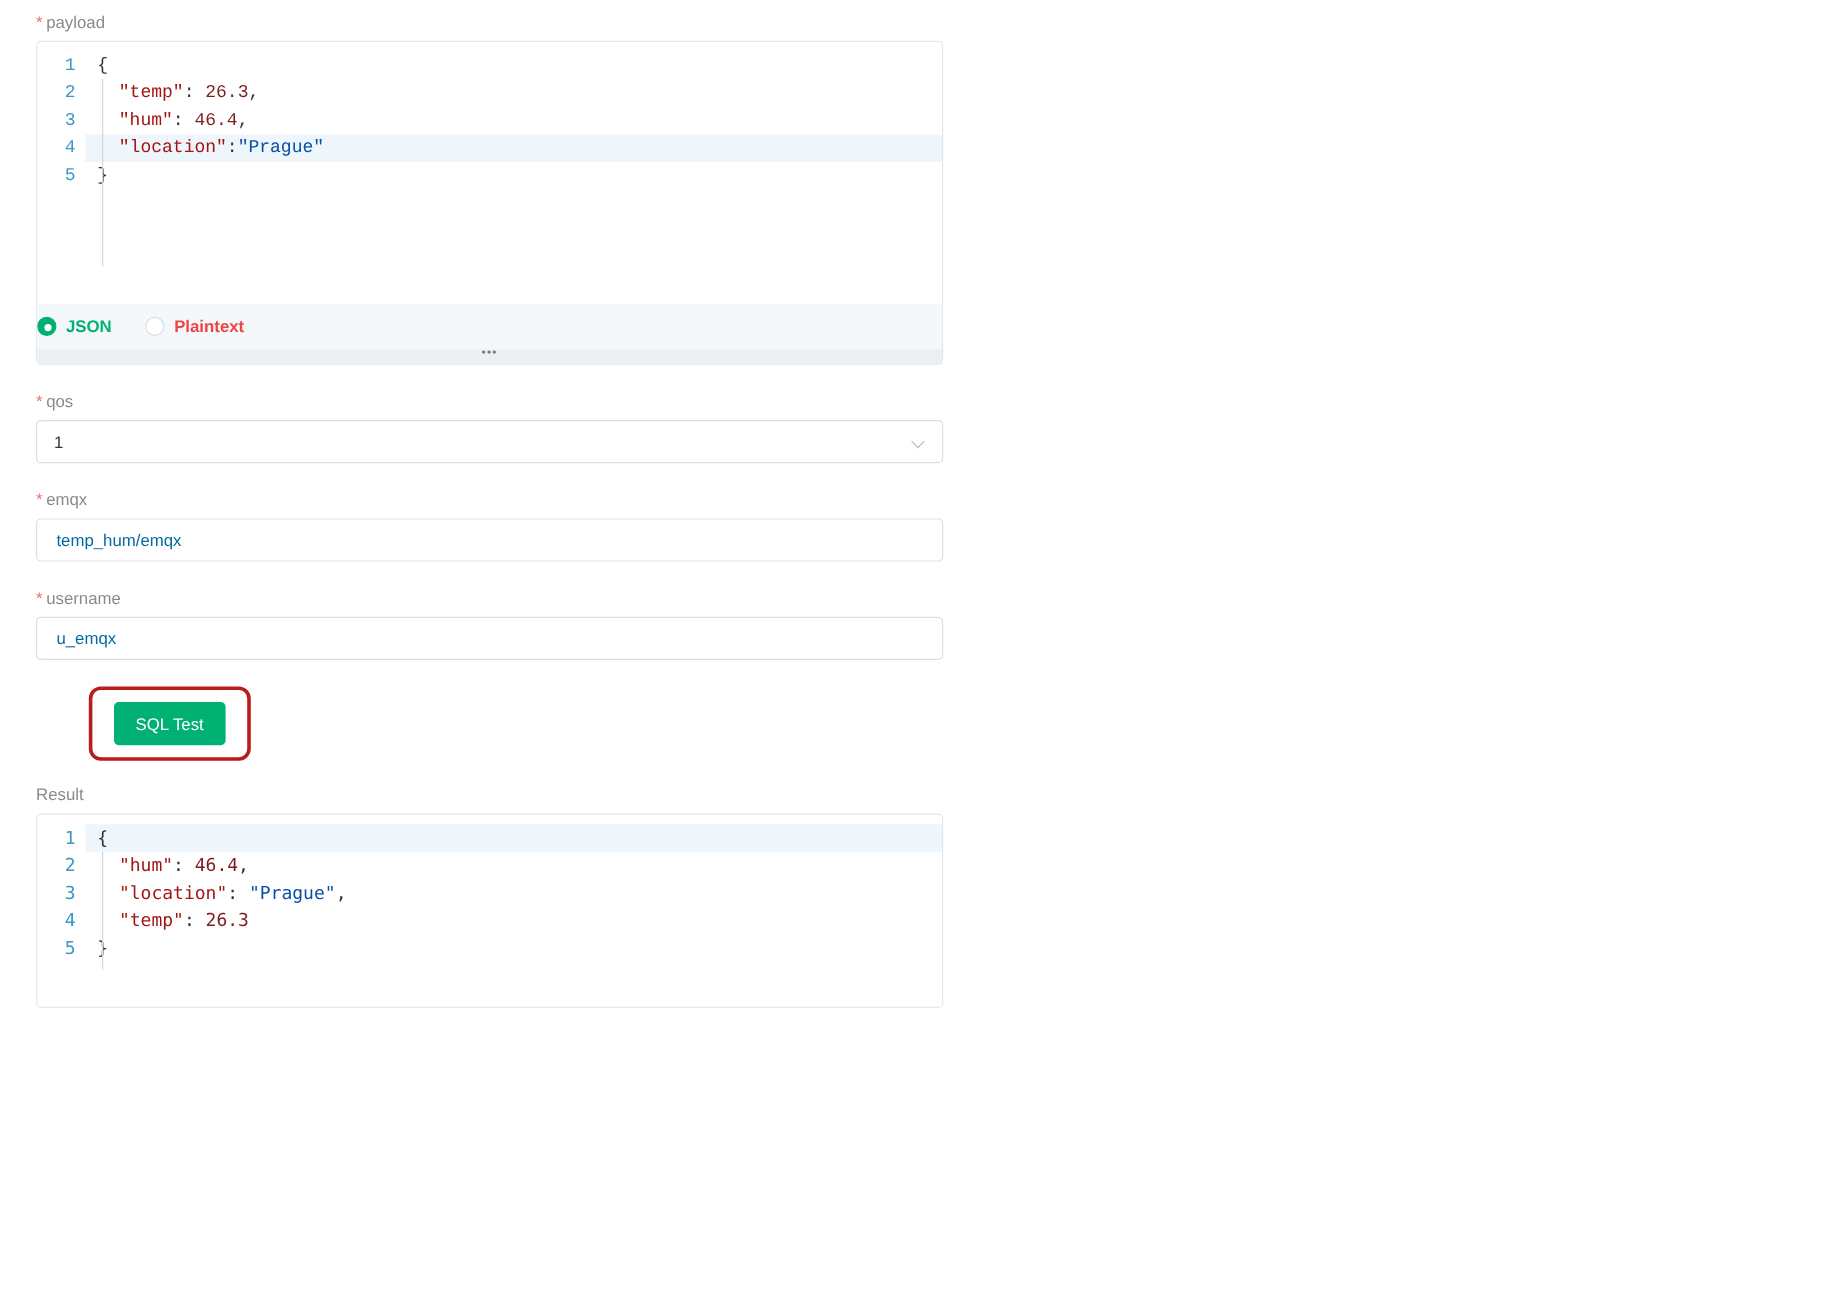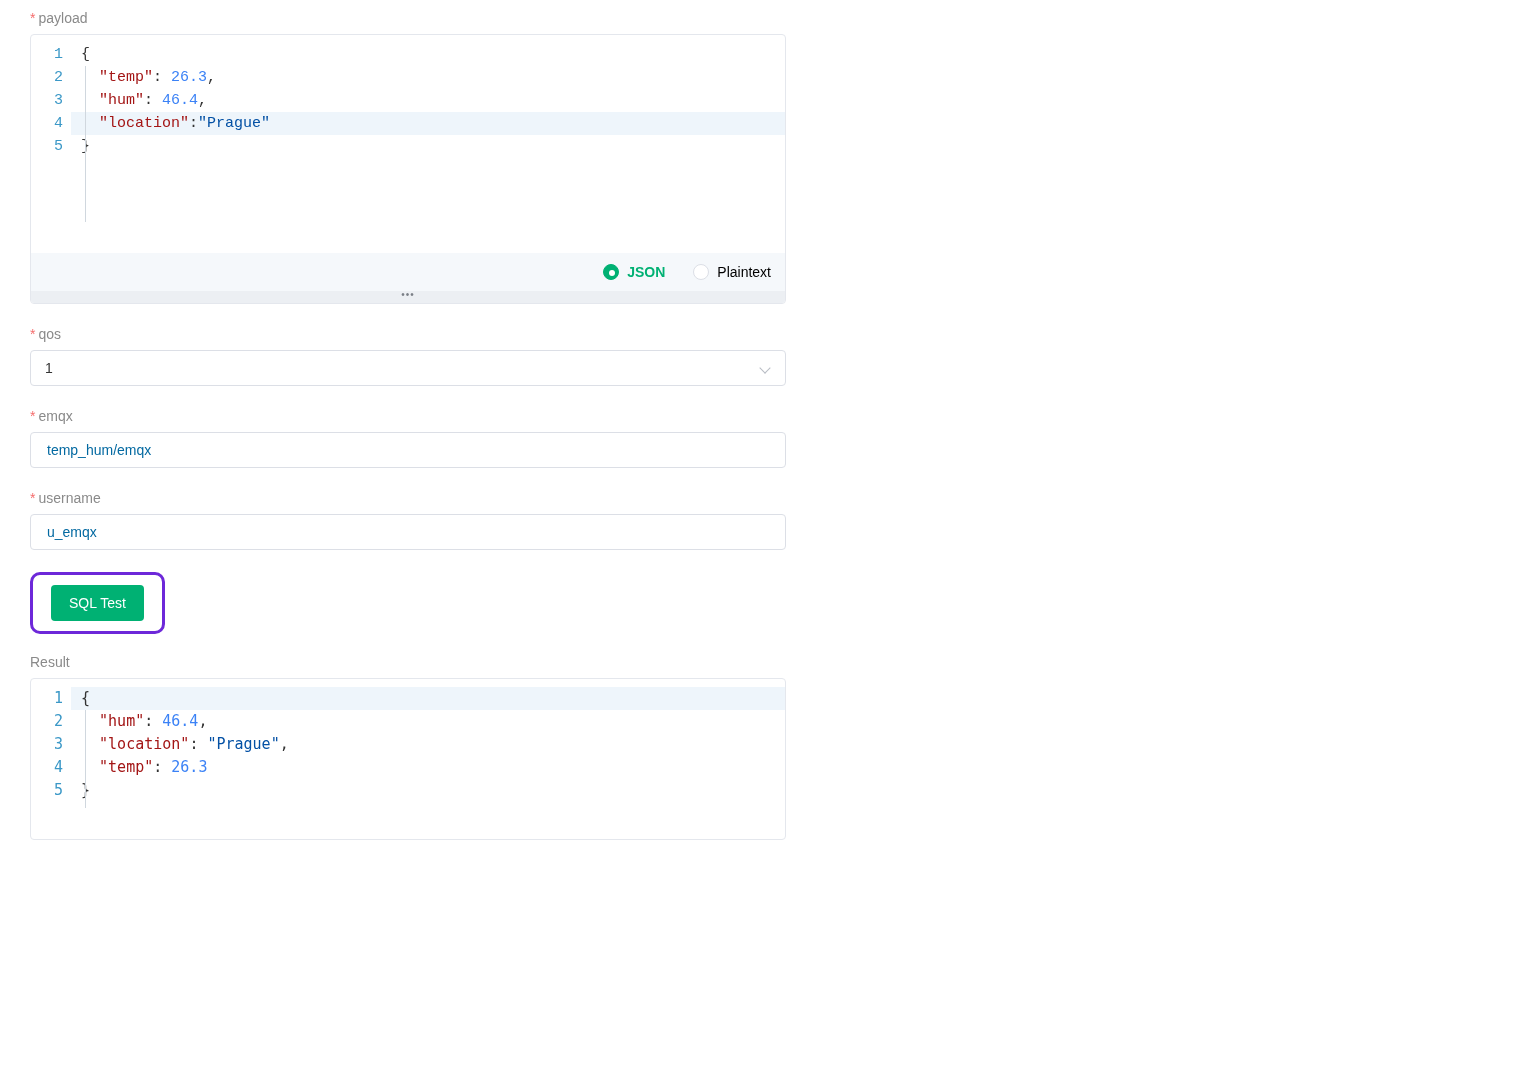--- a/index.html
+++ b/index.html
@@ -53,42 +53,42 @@
     position: absolute;
     left: 14px;
     top: 31px;
     bottom: 31px;
     width: 1px;
     background: #d0d7de;
   }
   .tok-brace { color: #333; }
   .tok-key   { color: #a31515; }
   .tok-str   { color: #0451a5; }
-  .tok-num   { color: #3b82f6; }
+  .tok-num   { color: #7f1d1d; }
   .tok-punct { color: #333; }
   .editor-footer {
     background: #f5f8fb;
     height: 38px;
     display: flex;
     align-items: center;
-    justify-content: flex-end;
+    justify-content: flex-start;
     padding-right: 14px;
     gap: 28px;
   }
   .radio-wrap { display: inline-flex; align-items: center; gap: 8px; cursor: pointer; }
   .radio-dot {
     width: 16px; height: 16px; border-radius: 50%;
     border: 1px solid #dcdfe6; background: #fff; position: relative;
   }
   .radio-dot.on { border-color: #00b173; background: #00b173; }
   .radio-dot.on::after {
     content: ""; position: absolute; top: 5px; left: 5px; width: 6px; height: 6px;
     border-radius: 50%; background: #fff;
   }
-  .radio-label { font-size: 14px; color: #000000; }
+  .radio-label { font-size: 14px; color: #ef4444; font-weight: bold; }
   .radio-label.on { color: #00b173; font-weight: 600; }
   .resize-bar {
     height: 12px;
     background: #eceff3;
     text-align: center;
     font-size: 10px;
     line-height: 8px;
     color: #7a7f87;
     letter-spacing: 1px;
     cursor: ns-resize;
@@ -114,24 +114,25 @@
     content: ""; position: absolute; top: 2px; left: 2px;
     width: 7px; height: 7px; border-right: 1px solid #b8bcc4; border-bottom: 1px solid #b8bcc4;
     transform: rotate(45deg);
   }
   input.native {
     border: none; outline: none; width: 100%; height: 100%; font-size: 14px; color: #0369a1;
     background: transparent;
   }
   .highlight-box {
     display: inline-block;
-    border: 3px solid #6d28d9;
+    border: 3px solid #b91c1c;
     border-radius: 10px;
     padding: 10px 18px;
     margin-bottom: 20px;
+    margin-left: 44px;
   }
   .btn-primary {
     background: #00b173;
     color: #fff;
     border: none;
     border-radius: 4px;
     height: 36px;
     padding: 0 18px;
     font-size: 14px;
     cursor: pointer;

